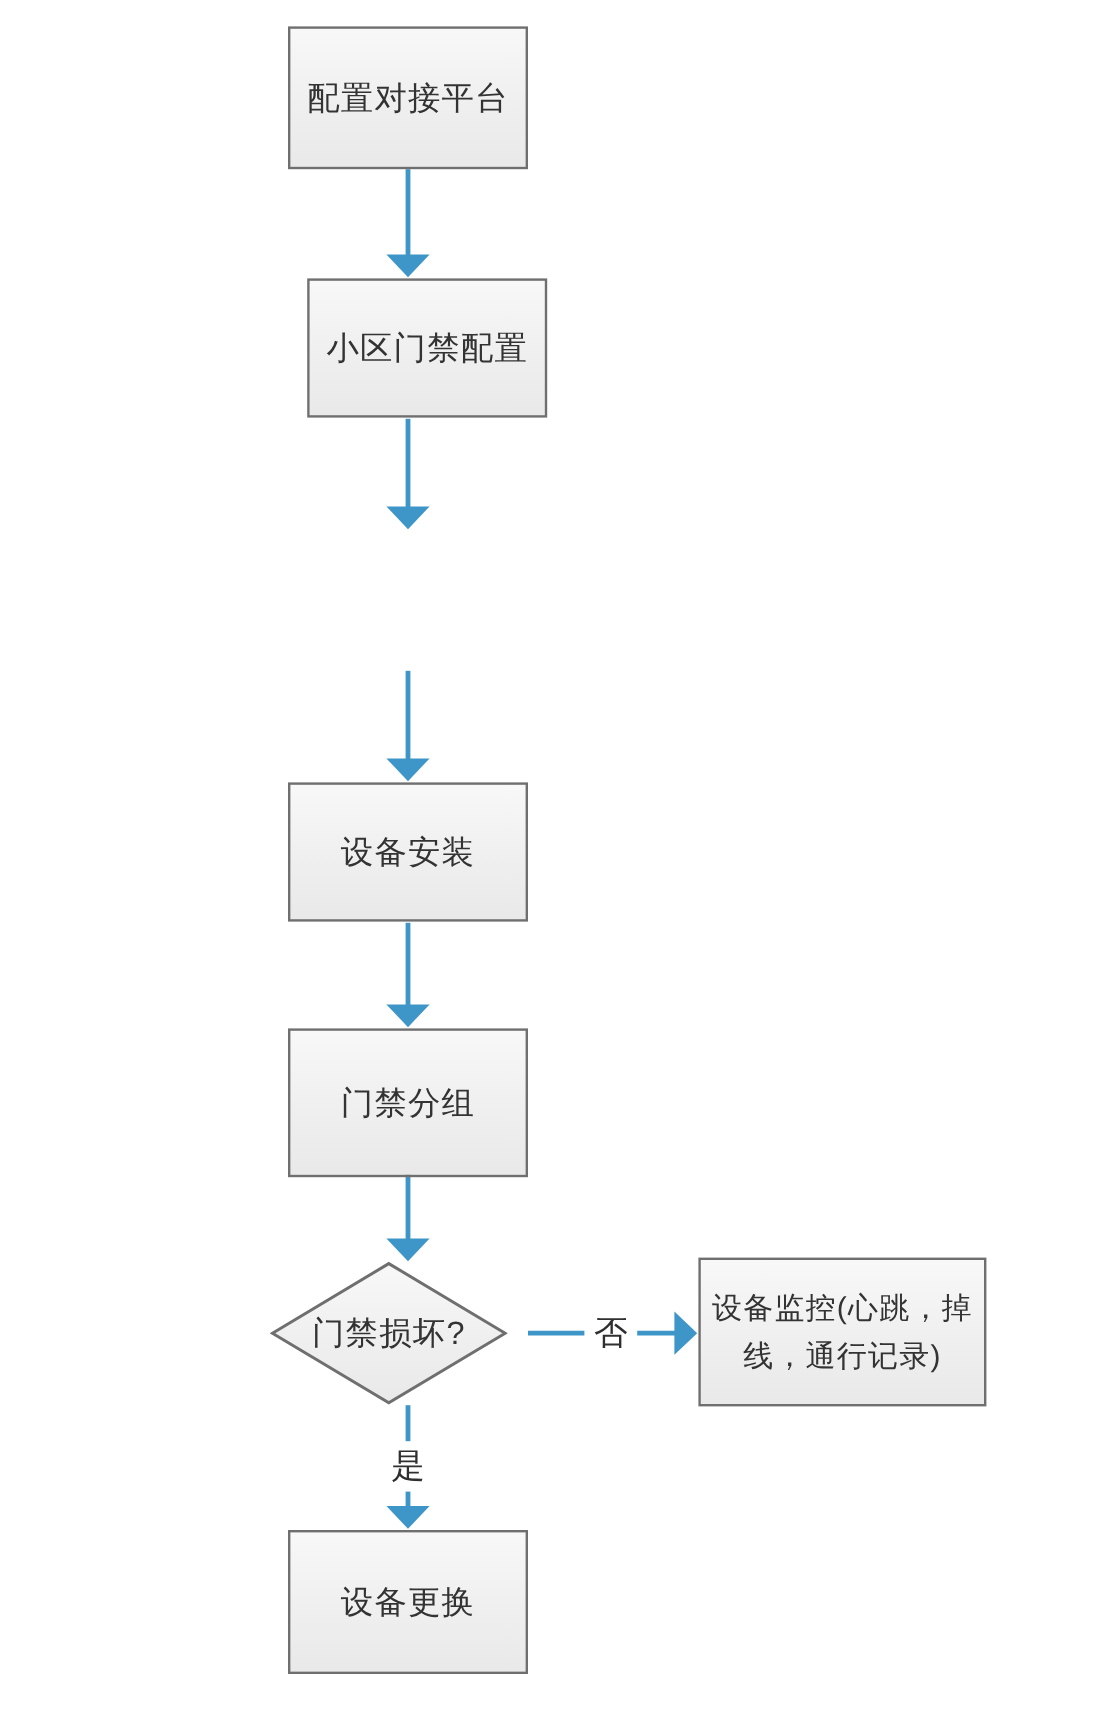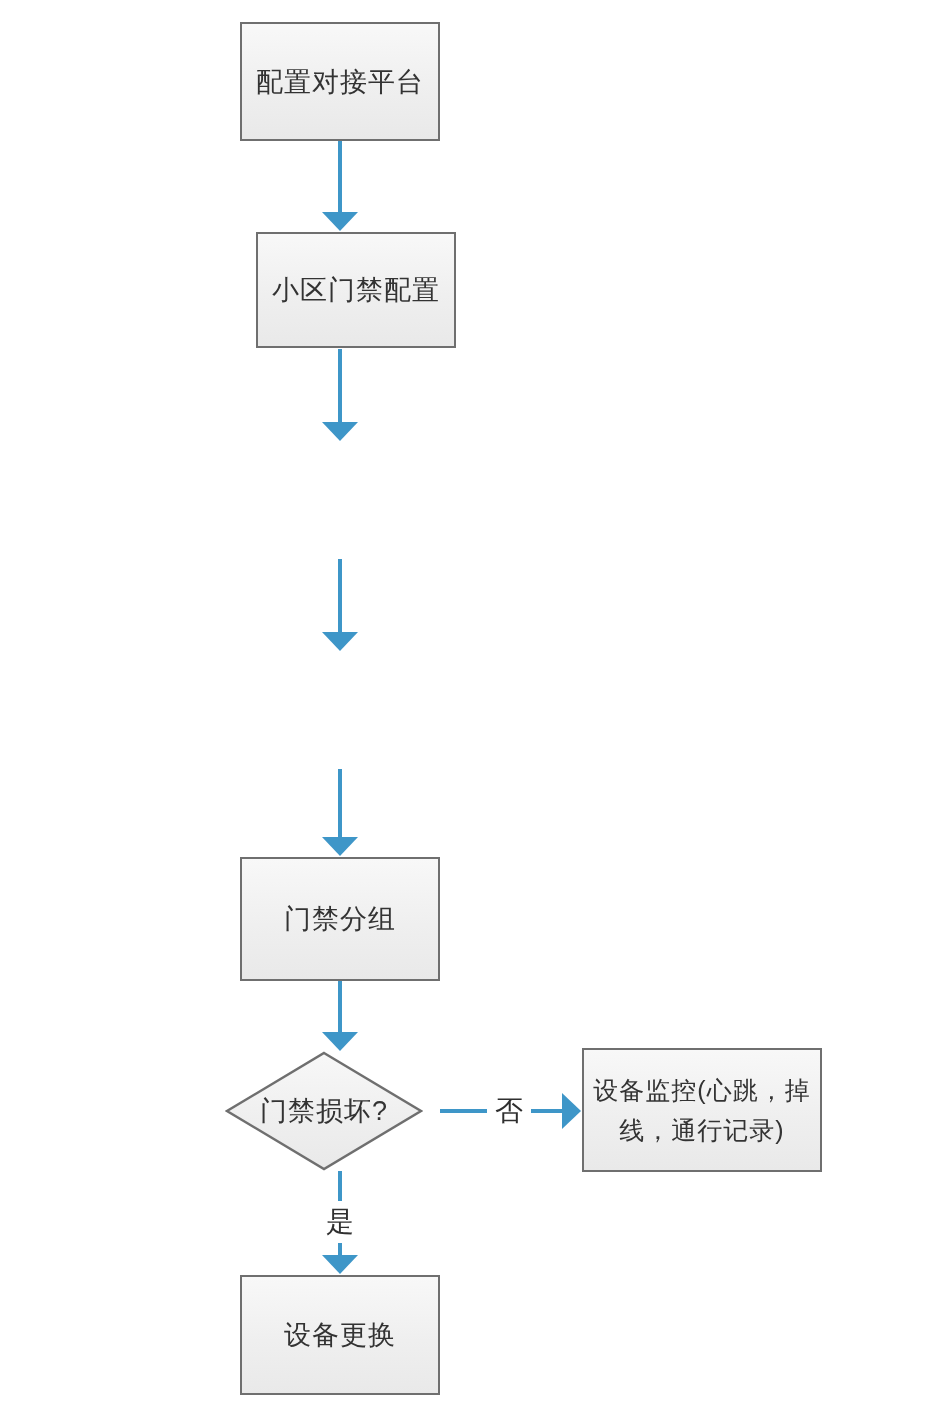--- a/index.html
+++ b/index.html
@@ -101,20 +101,23 @@
 
   <div class="node rect" style="left:240px; top:22px; width:200px; height:119px;">
     <span class="label">配置对接平台</span>
   </div>
 
   <div class="node rect" style="left:256px; top:232px; width:200px; height:116px;">
     <span class="label">小区门禁配置</span>
   </div>
 
 
+  <div class="node rect" style="left:240px; top:652px; width:200px; height:116px;">
+    <span class="label">设备安装</span>
+  </div>
 
   <div class="node rect" style="left:240px; top:857px; width:200px; height:124px;">
     <span class="label">门禁分组</span>
   </div>
 
   <div class="node diamond" style="left:225px; top:1051px; width:198px; height:120px;">
     <svg width="198" height="120" viewBox="0 0 198 120" xmlns="http://www.w3.org/2000/svg">
       <defs>
         <linearGradient id="diamondGrad" x1="0" y1="0" x2="0" y2="1">
           <stop offset="0%" stop-color="#f8f8f8"></stop>

